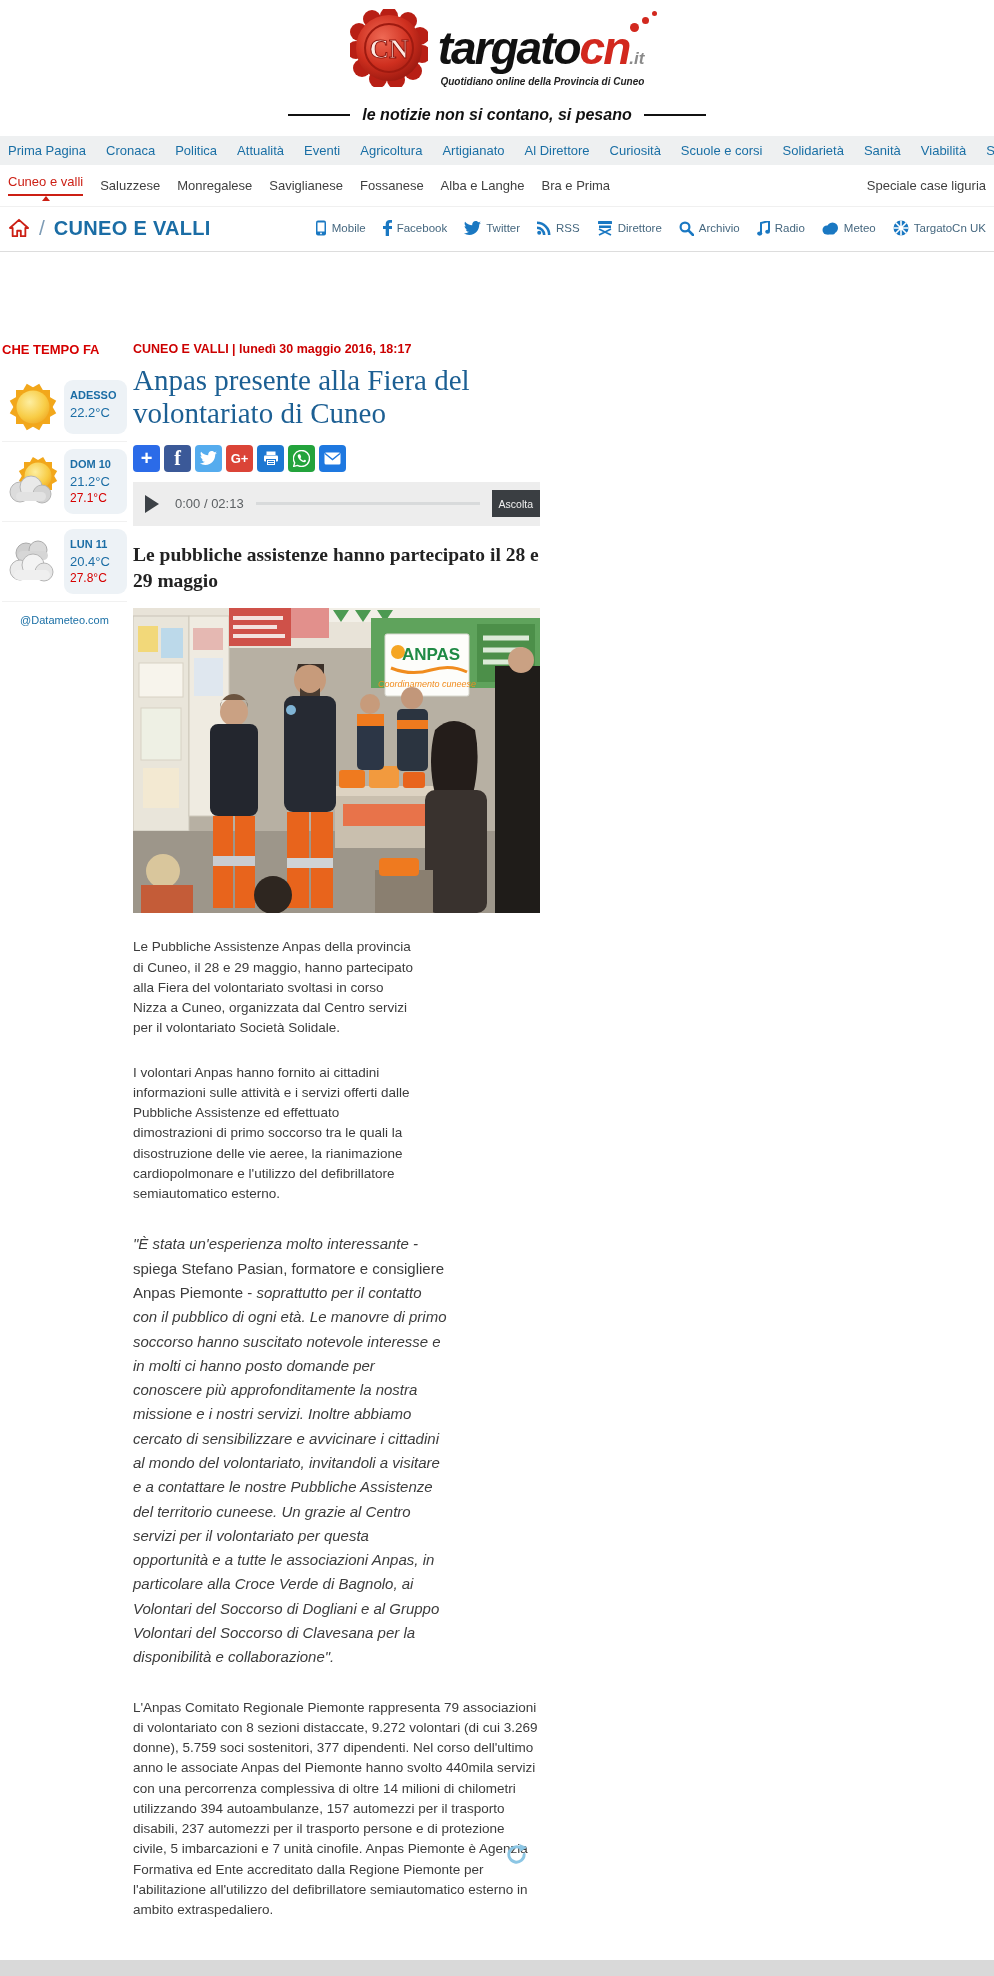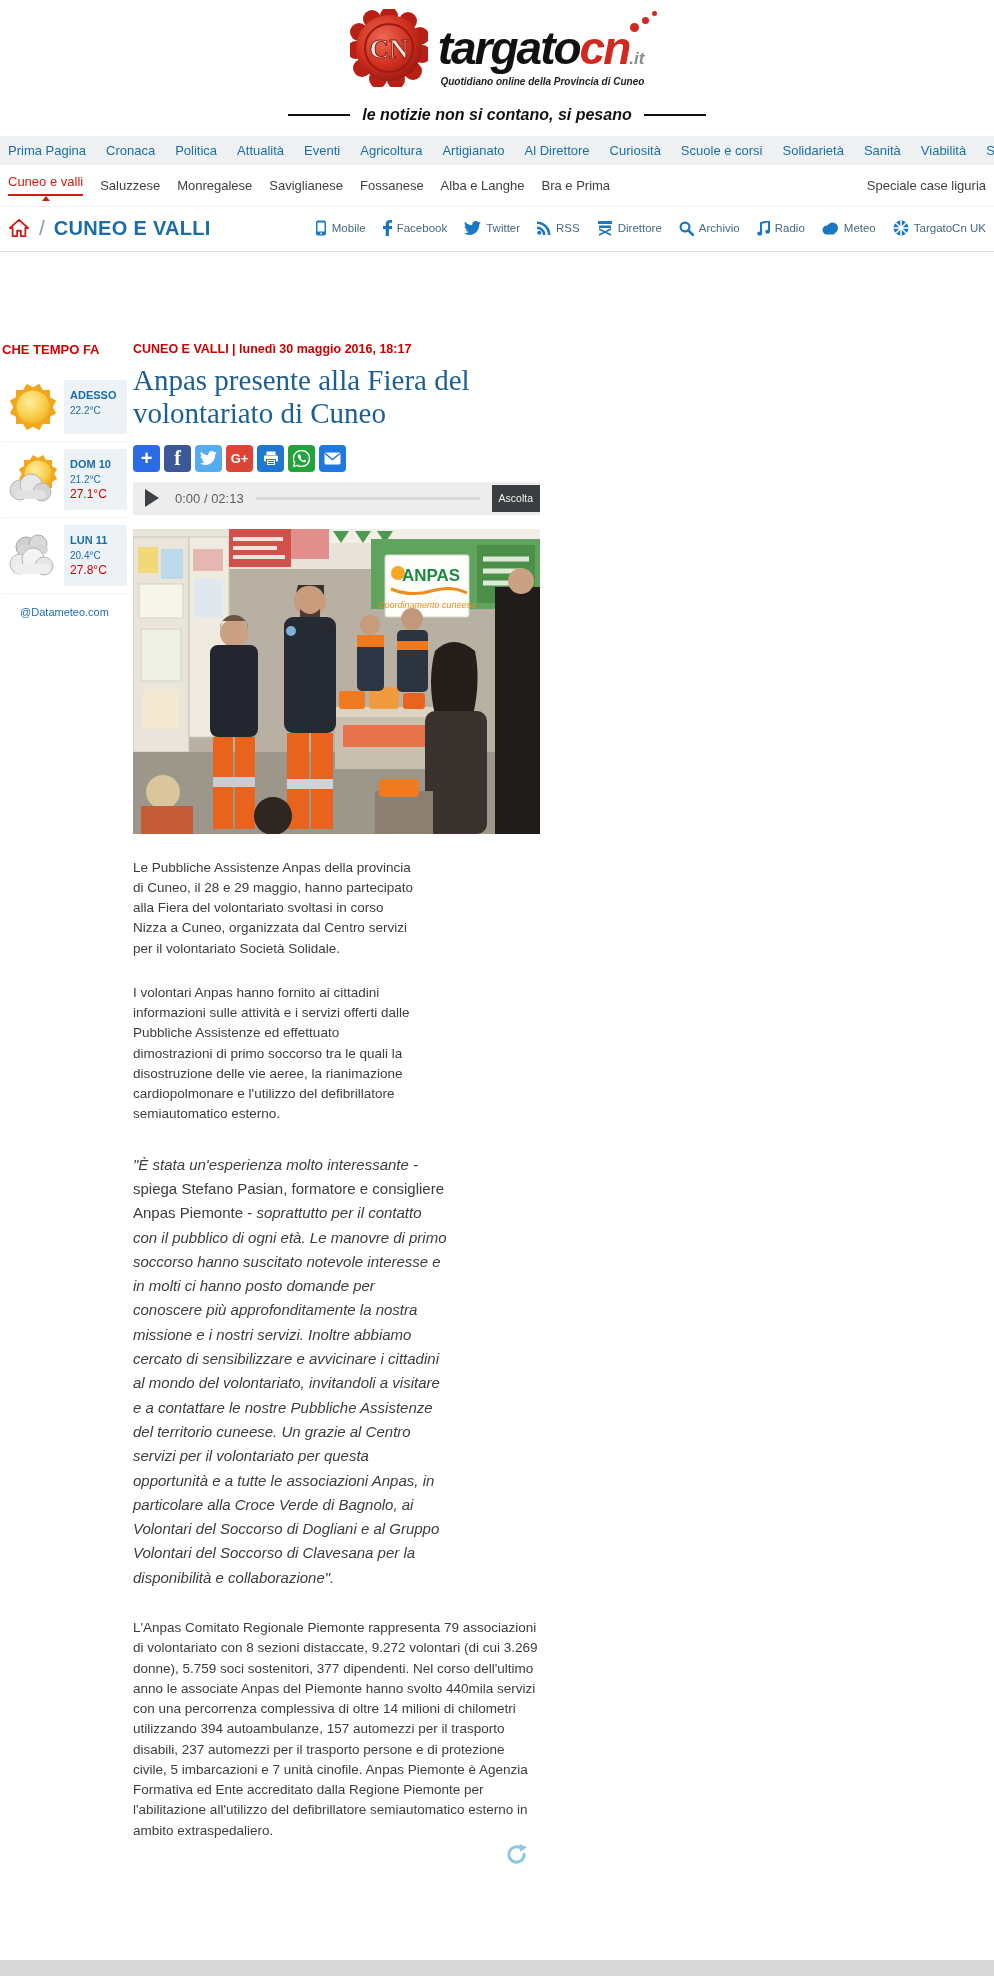--- a/index.html
+++ b/index.html
@@ -45,42 +45,42 @@
   .bc-link svg { display:block; }
 
   
   .content { display:flex; margin-top:90px; padding-left:2px; }
 
   
   .weather { width:125px; flex:none; }
   .w-title { color:#d50000; font-weight:bold; font-size:13px; margin-bottom:16px; }
   .w-row { display:flex; align-items:stretch; padding:7px 0; border-bottom:1px solid #f1f1f1; }
   .w-icon { width:62px; flex:none; display:flex; align-items:center; justify-content:center; }
-  .w-box { flex:1; background:#edf2f6; padding:9px 3px 9px 6px; }
+  .w-box { flex:1; background:#edf2f6; padding:9px 3px 9px 6px;border-radius:9px; }
   .w-label { color:#1b6da5; font-weight:bold; font-size:11px; margin-bottom:4px; white-space:nowrap; }
-  .w-temp-b { color:#1b6da5; font-size:10px; margin-top:2px; white-space:nowrap; }
+  .w-temp-b { color:#1b6da5; font-size:13px; margin-top:2px; white-space:nowrap; }
   .w-temp-r { color:#d50000; font-size:12px; margin-top:2px; white-space:nowrap; }
   .w-credit { color:#1a6fa5; font-size:11px; margin-top:12px; text-align:center; cursor:pointer; }
 
   
   .article { width:407px; margin-left:6px; flex:none; }
   .category-line { color:#cc0000; font-weight:bold; font-size:12.5px; }
   .art-title { font-family:"Liberation Serif", serif; font-weight:400; color:#1c5f93; font-size:29px; line-height:1.15; margin-top:8px; }
   .share-row { display:flex; gap:4px; margin-top:14px; }
   .share-btn { width:27px; height:27px; border-radius:4px; display:flex; align-items:center; justify-content:center;
                color:#fff; font-weight:bold; cursor:pointer; }
   .sb-share { background:#2b6be8; font-size:20px; }
   .sb-fb    { background:#3b5998; font-family:"Liberation Serif",serif; font-size:20px; }
   .sb-tw    { background:#55acee; }
   .sb-gp    { background:#db4437; font-size:13px; }
   .sb-pr    { background:#1e78d2; }
   .sb-wa    { background:#23a33c; }
   .sb-em    { background:#1e78e0; }
 
-  .player { background:#ededed; height:33px; display:flex; align-items:center; margin-top:10px; }
+  .player { background:#ededed; height:44px; display:flex; align-items:center; margin-top:10px; }
   .play-btn { width:0; height:0; border-top:9px solid transparent; border-bottom:9px solid transparent;
               border-left:14px solid #3c4146; margin-left:12px; cursor:pointer; }
   .p-time { color:#5b5f62; font-size:13px; margin-left:16px; white-space:nowrap; }
   .p-track { flex:1; height:3px; background:#d8dadb; margin:0 12px; cursor:pointer; }
   .p-listen { background:#3a3e42; color:#f0f0f0; font-size:10.5px; height:27px; padding:0 7px;
               display:flex; align-items:center; margin-right:0; cursor:pointer; }
 
   .art-subtitle { font-family:"Liberation Serif", serif; font-size:19.5px; color:#222; line-height:1.35; margin-top:16px; }
 
   .photo { width:407px; height:305px; margin-top:14px; }
@@ -371,20 +371,21 @@
       </div>
     </div>
 
     <div class="player">
       <div class="play-btn"></div>
       <span class="p-time">0:00 / 02:13</span>
       <div class="p-track"></div>
       <div class="p-listen">Ascolta</div>
     </div>
 
+    <h2 class="art-subtitle">Le pubbliche assistenze hanno partecipato il 28 e 29 maggio</h2>
 
     <div class="photo">
       <svg width="407" height="305" viewBox="0 0 407 305">
 
         <rect width="407" height="305" fill="#b7b0a3"></rect>
         <rect width="407" height="40" fill="#e8e3d8"></rect>
 
         <rect x="0" y="8" width="56" height="215" fill="#e9e5da" stroke="#c9c4b8"></rect>
         <rect x="5" y="18" width="20" height="26" fill="#f2d879"></rect>
         <rect x="28" y="20" width="22" height="30" fill="#bcd9ea"></rect>

